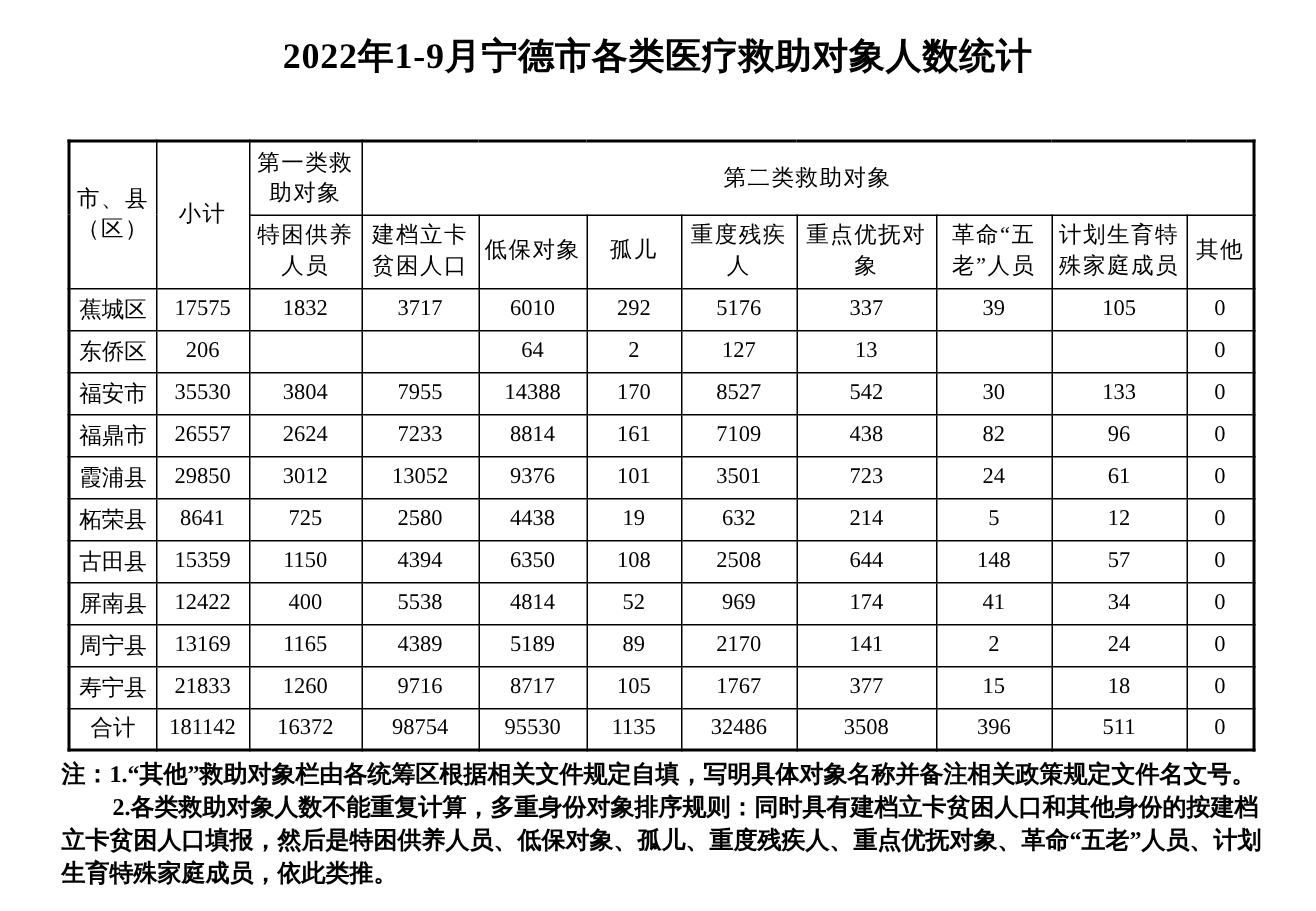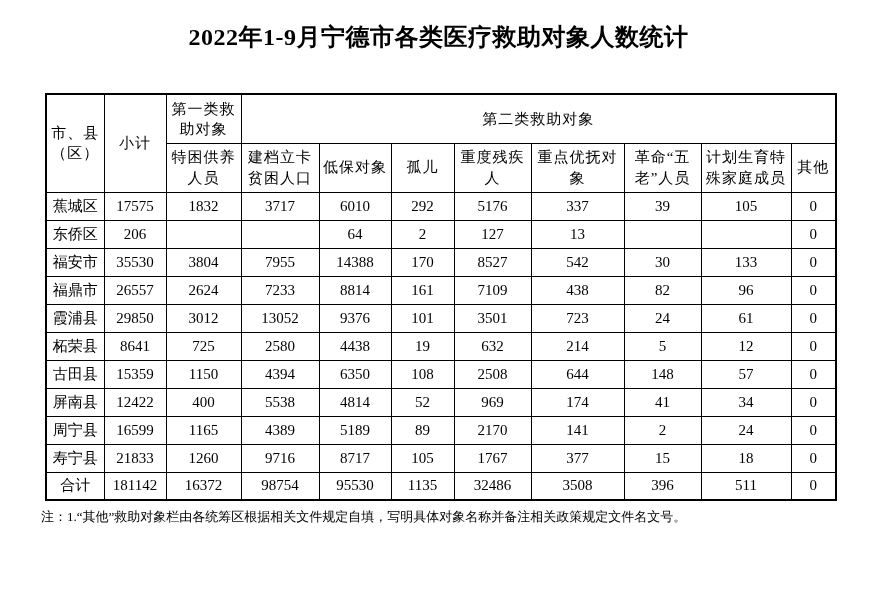--- a/index.html
+++ b/index.html
@@ -30,22 +30,22 @@
     overflow:hidden;
     font-weight:normal;
   }
   table.stat thead tr{height:49px;}
   table.stat thead th{font-size:15px;line-height:1.35;letter-spacing:1px;}
   table.stat tbody tr{height:28px;}
   table.stat tbody td{font-size:15px;}
   .notes{
     margin:5px 0 0 41px;
     width:806px;
-    font-size:13px;
-    font-weight:normal;
+    font-size:16px;
+    font-weight:bold;
     line-height:22px;
   }
   .note-indent{text-indent:34px;}
 </style>
 </head>
 <body>
 
 <div class="title">2022年1-9月宁德市各类医疗救助对象人数统计</div>
 
 <table class="stat">
@@ -181,21 +181,21 @@
         <td>4814</td>
         <td>52</td>
         <td>969</td>
         <td>174</td>
         <td>41</td>
         <td>34</td>
         <td>0</td>
       </tr>
       <tr>
         <td>周宁县</td>
-        <td>16599</td>
+        <td>13169</td>
         <td>1165</td>
         <td>4389</td>
         <td>5189</td>
         <td>89</td>
         <td>2170</td>
         <td>141</td>
         <td>2</td>
         <td>24</td>
         <td>0</td>
       </tr>
@@ -223,13 +223,14 @@
         <td>3508</td>
         <td>396</td>
         <td>511</td>
         <td>0</td>
       </tr>
     </tbody>
 </table>
 
 <div class="notes">
   <div class="note">注：1.“其他”救助对象栏由各统筹区根据相关文件规定自填，写明具体对象名称并备注相关政策规定文件名文号。</div>
+  <div class="note note-indent">2.各类救助对象人数不能重复计算，多重身份对象排序规则：同时具有建档立卡贫困人口和其他身份的按建档立卡贫困人口填报，然后是特困供养人员、低保对象、孤儿、重度残疾人、重点优抚对象、革命“五老”人员、计划生育特殊家庭成员，依此类推。</div>
 </div>
 
 </body></html>

